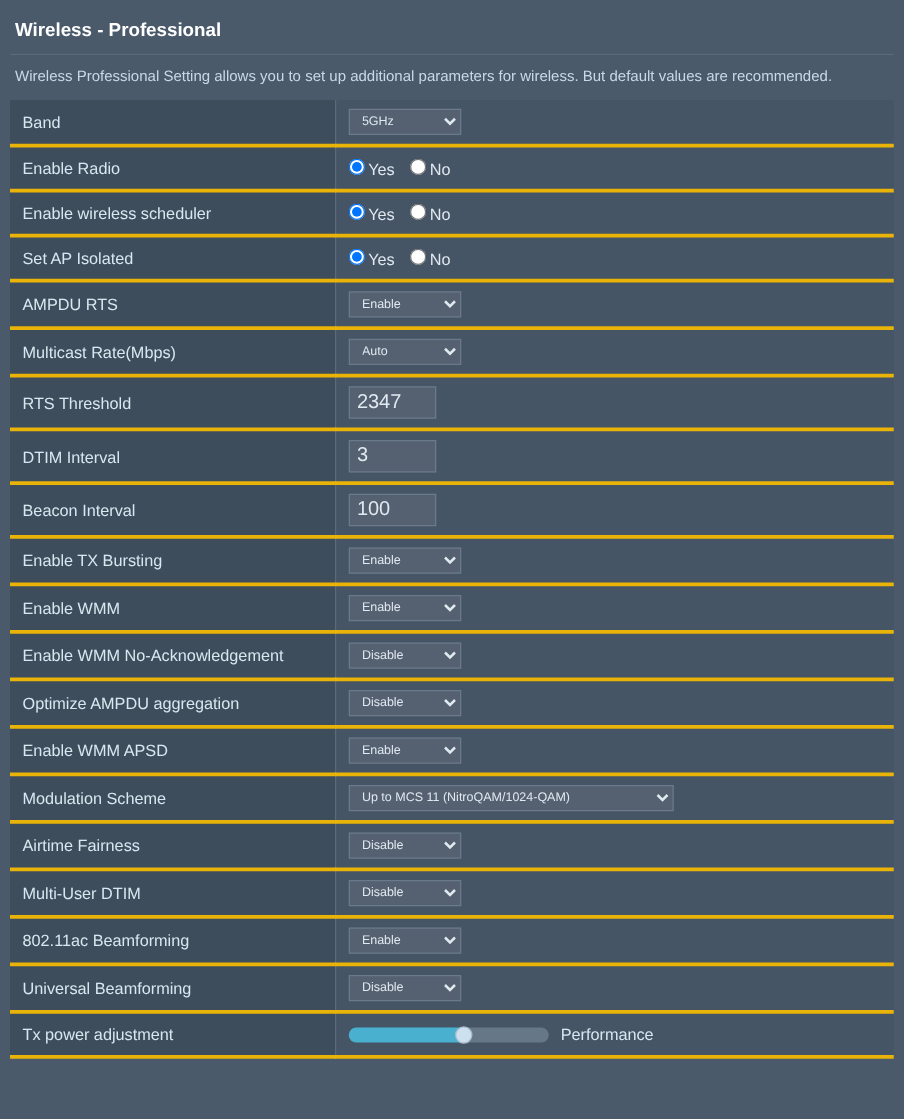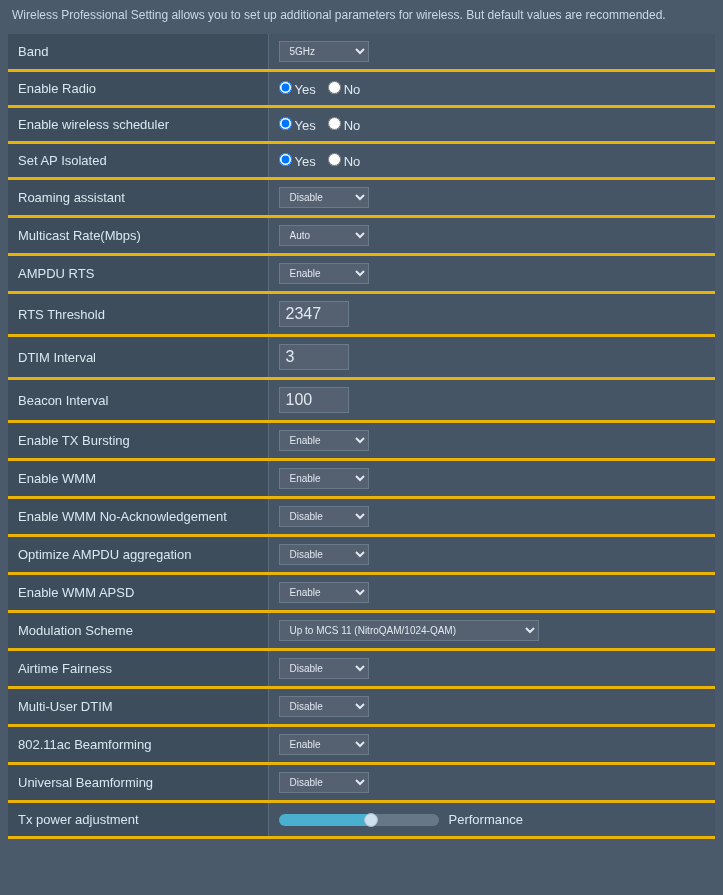--- a/index.html
+++ b/index.html
@@ -101,20 +101,21 @@
       font-size: 13px;
     }
     .wide-select {
       min-width: 260px;
     }
   </style>
 </head>
 <body>
 
 <div class="page-container">
+  <div class="page-title">Wireless - Professional</div>
   <div class="description">Wireless Professional Setting allows you to set up additional parameters for wireless. But default values are recommended.</div>
 
   <table>
     <tbody id="table-body">
     <tr>
           <td class="label-cell">Band</td>
           <td class="value-cell"><select><option value="5GHz">5GHz</option><option value="2.4GHz">2.4GHz</option></select></td>
         </tr>
         <tr>
           <td class="label-cell">Enable Radio</td>
@@ -122,30 +123,26 @@
         </tr>
         <tr>
           <td class="label-cell">Enable wireless scheduler</td>
           <td class="value-cell"><label class="radio-label"><input type="radio" name="radio-2" value="Yes" checked="" style="">Yes</label><label class="radio-label"><input type="radio" name="radio-2" value="No" style="">No</label></td>
         </tr>
         <tr>
           <td class="label-cell">Set AP Isolated</td>
           <td class="value-cell"><label class="radio-label"><input type="radio" name="radio-3" value="Yes" checked="" style="">Yes</label><label class="radio-label"><input type="radio" name="radio-3" value="No" style="">No</label></td>
         </tr>
         <tr>
-          <td class="label-cell">Roaming assistant</td>
-          <td class="value-cell"><select><option value="Disable">Disable</option><option value="Enable">Enable</option></select></td>
+          <td class="label-cell">AMPDU RTS</td>
+          <td class="value-cell"><select><option value="Enable">Enable</option><option value="Disable">Disable</option></select></td>
         </tr>
         <tr>
           <td class="label-cell">Multicast Rate(Mbps)</td>
           <td class="value-cell"><select><option value="Auto">Auto</option><option value="1">1</option><option value="2">2</option><option value="5.5">5.5</option><option value="6">6</option><option value="9">9</option><option value="11">11</option></select></td>
-        </tr>
-        <tr>
-          <td class="label-cell">AMPDU RTS</td>
-          <td class="value-cell"><select><option value="Enable">Enable</option><option value="Disable">Disable</option></select></td>
         </tr>
         <tr>
           <td class="label-cell">RTS Threshold</td>
           <td class="value-cell"><input type="text" value="2347" style=""></td>
         </tr>
         <tr>
           <td class="label-cell">DTIM Interval</td>
           <td class="value-cell"><input type="text" value="3" style=""></td>
         </tr>
         <tr>

